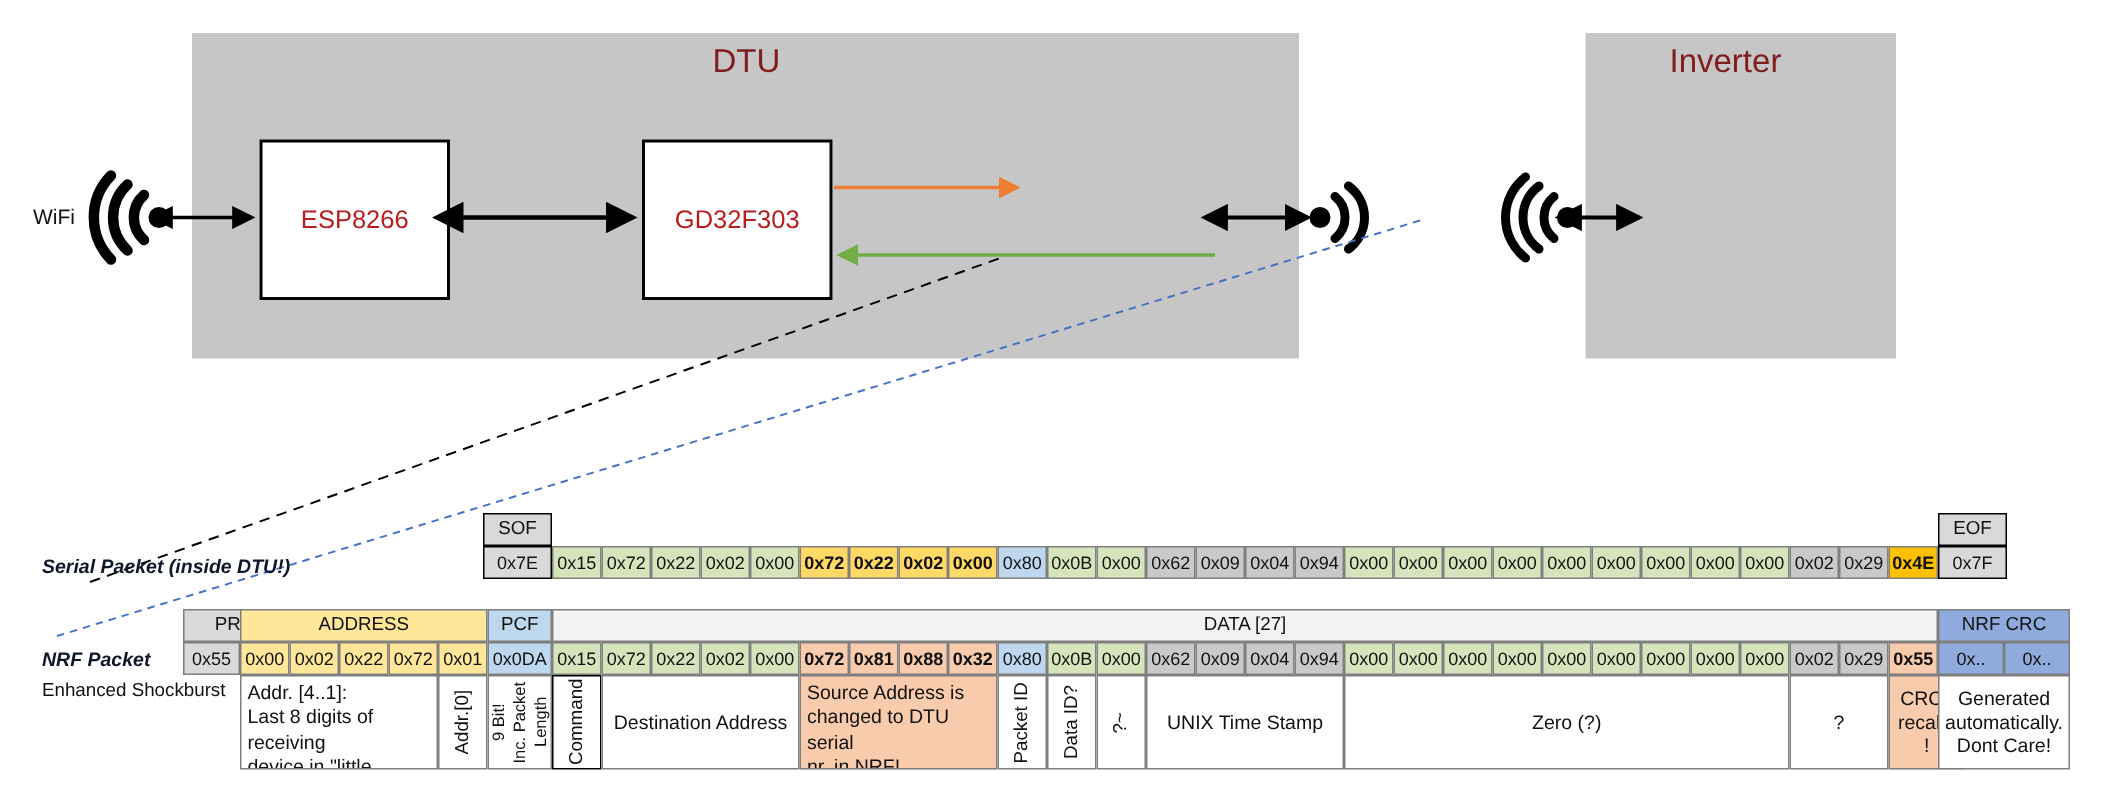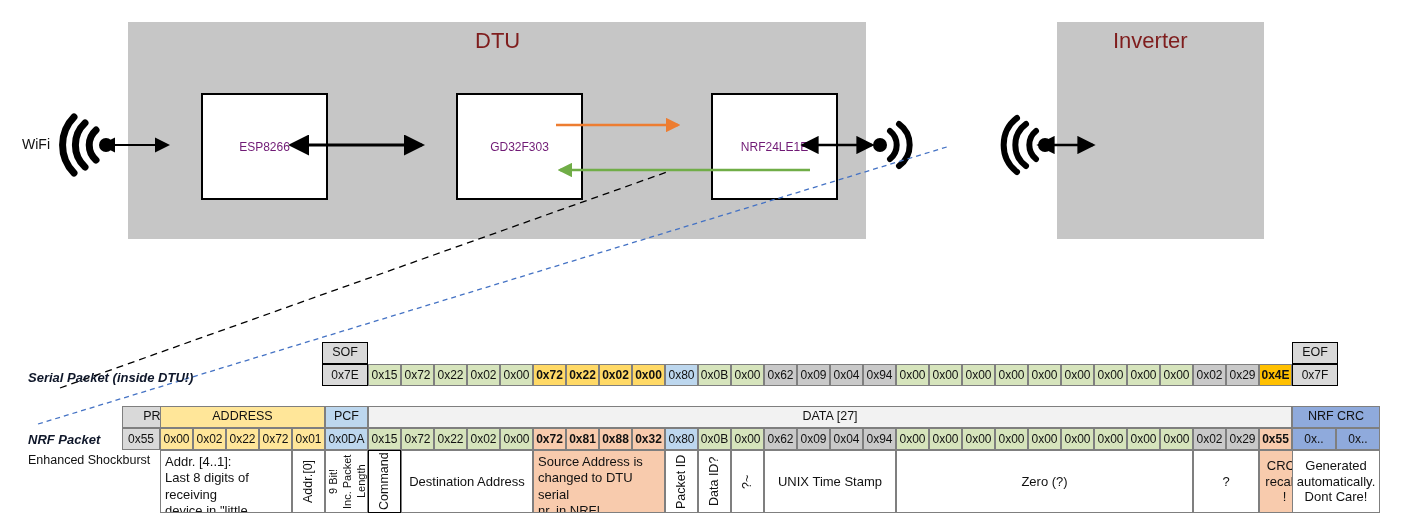--- a/index.html
+++ b/index.html
@@ -7,21 +7,21 @@
     width:1406px;height:523px;background:#ffffff;position:relative;overflow:hidden;
     font-family:"Liberation Sans","DejaVu Sans",sans-serif;
     color:#1a1a1a;
   }
   
   #diagram{position:absolute;left:0;top:0;width:1406px;height:270px;}
   .group-box{position:absolute;background:#c6c6c6;}
   .group-title{position:absolute;font-size:22px;color:#7f1d1d;white-space:nowrap;}
   .chip{position:absolute;background:#ffffff;border:2.5px solid #000;
         display:flex;align-items:center;justify-content:center;
-        font-size:12px;color:#701a75;box-sizing:border-box;margin-left:28px;}
+        font-size:17px;color:#b91c1c;box-sizing:border-box;}
   .lbl{position:absolute;font-size:14px;color:#111;white-space:nowrap;}
   .svg-layer{position:absolute;left:0;top:0;width:1406px;height:523px;
              pointer-events:none;overflow:visible;}
 
   
   #packets{position:absolute;left:0;top:340px;width:1406px;height:183px;}
   .row-label{position:absolute;font-size:13px;font-weight:bold;font-style:italic;
              color:#0f172a;white-space:nowrap;}
   .row-sub{position:absolute;font-size:12.5px;color:#111;white-space:nowrap;
            font-style:normal;font-weight:normal;}
@@ -51,21 +51,20 @@
   <div class="group-box" style="left:128px;top:22px;width:738px;height:217px;"></div>
   <div class="group-title" style="left:475px;top:28px;">DTU</div>
 
   <div class="group-box" style="left:1057px;top:22px;width:207px;height:217px;"></div>
   <div class="group-title" style="left:1113px;top:28px;">Inverter</div>
 
   <div class="lbl" style="left:22px;top:136px;">WiFi</div>
 
   <div class="chip" style="left:173px;top:93px;width:127px;height:107px;">ESP8266</div>
   <div class="chip" style="left:428px;top:93px;width:127px;height:107px;">GD32F303</div>
-  <div class="chip" style="left:683px;top:93px;width:127px;height:107px;">NRF24LE1E</div>
 </div>
 
 <svg class="svg-layer">
   <defs>
     <marker id="ah-black" markerWidth="7" markerHeight="7" refX="6" refY="3.5" orient="auto" markerUnits="strokeWidth">
       <path d="M0,0 L7,3.5 L0,7 z" fill="#000000"></path>
     </marker>
     <marker id="ah-black-s" markerWidth="7" markerHeight="7" refX="1" refY="3.5" orient="auto-start-reverse" markerUnits="strokeWidth">
       <path d="M0,0 L7,3.5 L0,7 z" fill="#000000"></path>
     </marker>

